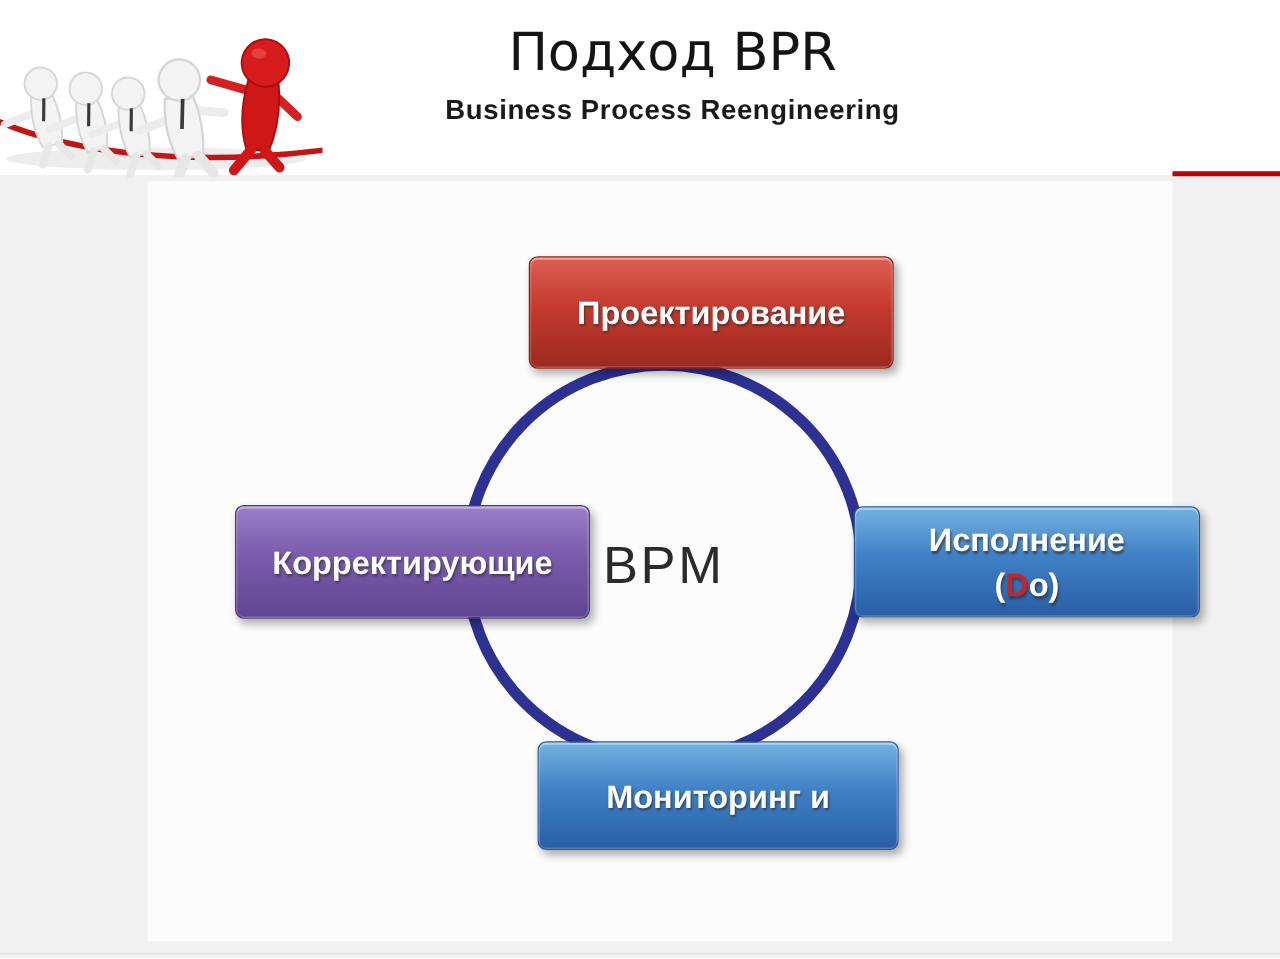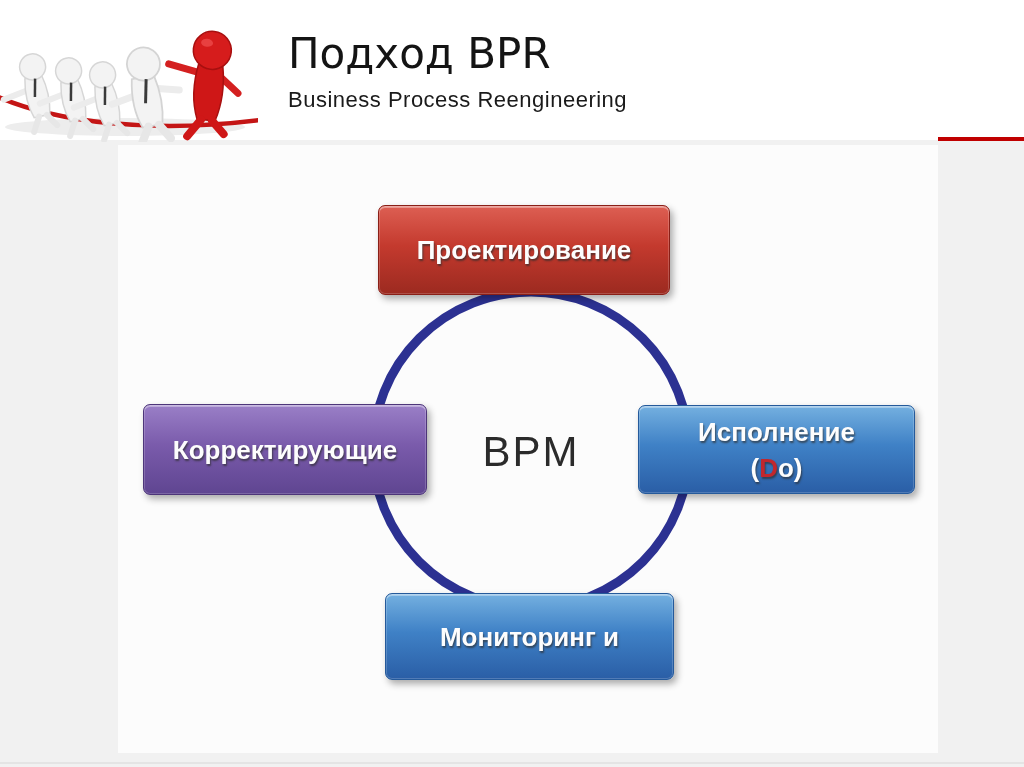--- a/index.html
+++ b/index.html
@@ -9,43 +9,44 @@
   }
   
   .gray-band{position:absolute;left:0;top:140px;width:1024px;height:627px;background:#f1f1f1;}
   .bottom-line{position:absolute;left:0;top:762px;width:1024px;height:2px;background:#e4e4e4;}
   
   .white-panel{position:absolute;left:118px;top:145px;width:820px;height:608px;background:#fcfcfc;}
   
   .accent-line{position:absolute;left:938px;top:137px;width:86px;height:4px;background:#c00000;}
 
   
-  .header{position:absolute;left:288px;top:30px;width:500px;text-align:left;}
+  .header{position:absolute;left:288px;top:18px;width:500px;text-align:center;}
   .title{
     font-family:"DejaVu Sans",sans-serif;font-size:42px;font-weight:400;
     color:#141414;letter-spacing:0px;line-height:1.15;
   }
   .subtitle{
-    margin-top:9px;font-size:22px;font-weight:normal;color:#1a1a1a;letter-spacing:0.5px;
+    margin-top:9px;font-size:22px;font-weight:bold;color:#1a1a1a;letter-spacing:0.5px;
   }
 
   
   .illustration{position:absolute;left:0;top:0;width:258px;height:142px;}
 
   
   .circle-layer{position:absolute;left:0;top:0;width:1024px;height:767px;pointer-events:none;}
 
   
   .node{
     position:absolute;border-radius:7px;display:flex;flex-direction:column;
     align-items:center;justify-content:center;text-align:center;
     color:#fdfdfd;font-weight:bold;font-size:26px;line-height:36px;
     text-shadow:1px 2px 2px rgba(45,45,45,0.7);
     box-shadow:3px 4px 7px rgba(0,0,0,0.32), inset 0 2px 0 rgba(255,255,255,0.35), inset 0 0 0 1px rgba(255,255,255,0.18);
     z-index:3;
+    margin-left:45px;
   }
   .node--plan{
     left:378px;top:205px;width:290px;height:88px;
     background:linear-gradient(180deg,#dd5f53 0%,#c43a2e 45%,#9c2a20 100%);
     border:1px solid #8a1f17;
   }
   .node--act{
     left:143px;top:404px;width:282px;height:89px;
     background:linear-gradient(180deg,#9a7fc7 0%,#7a5bab 45%,#5f4591 100%);
     border:1px solid #4d3579;

